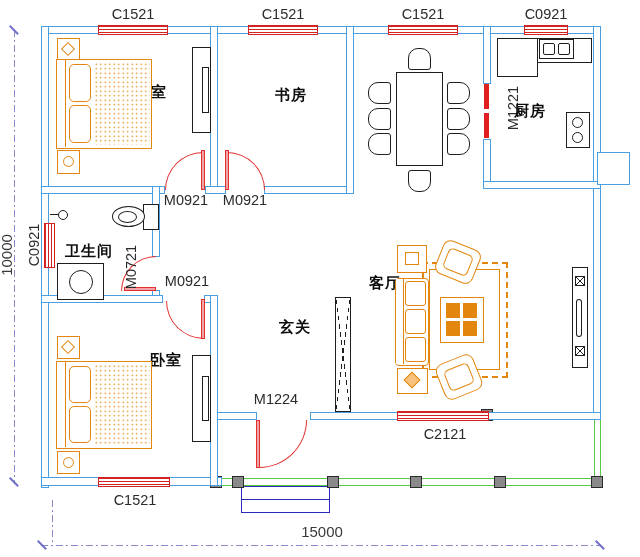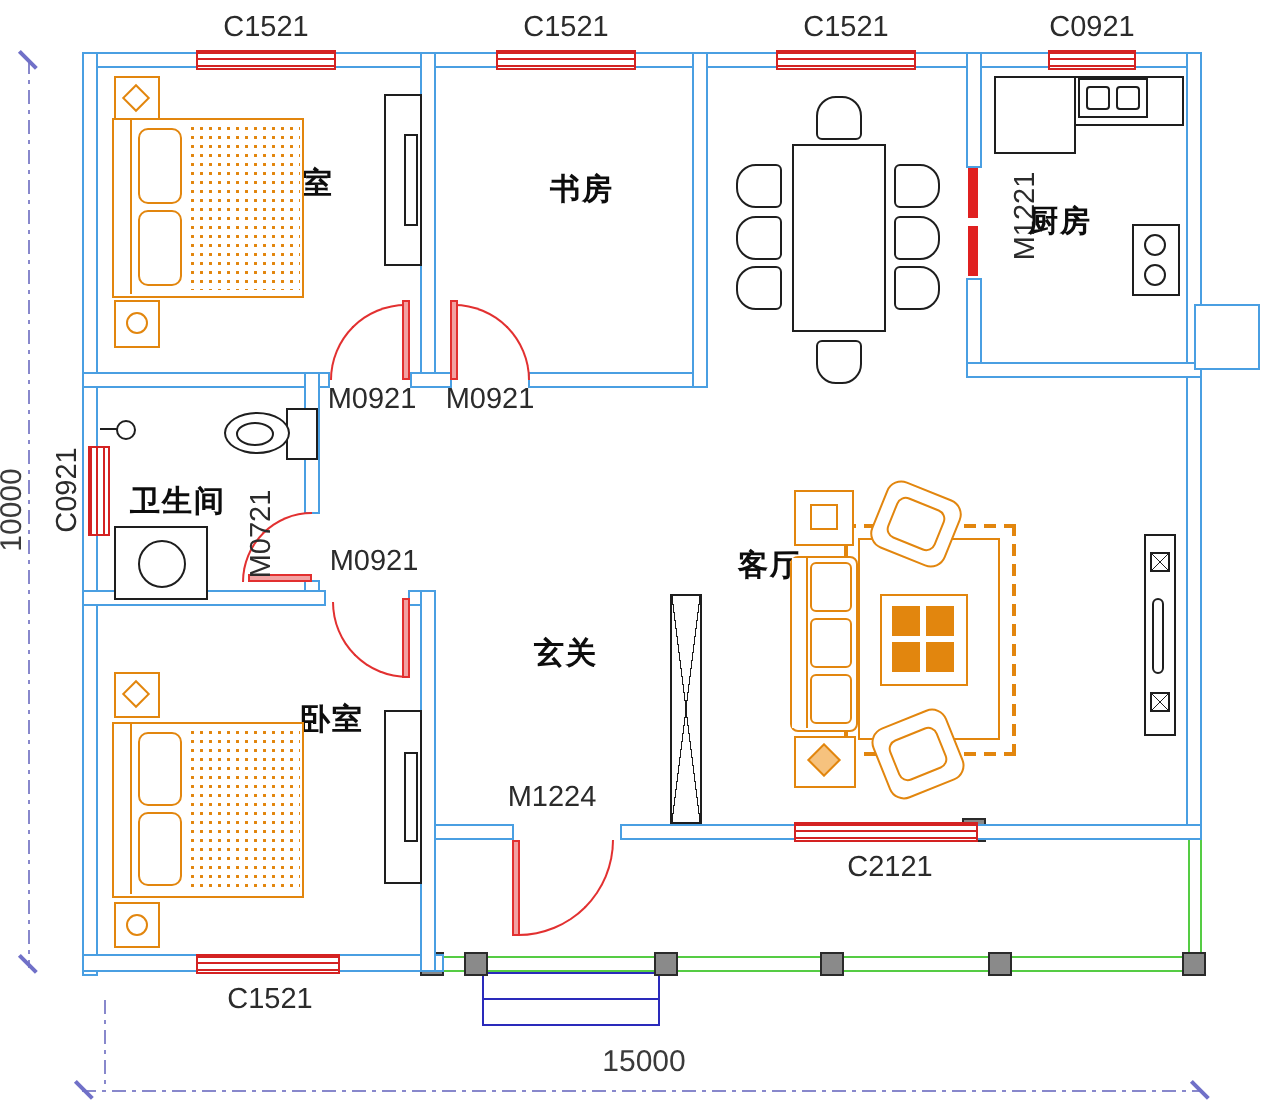--- a/index.html
+++ b/index.html
@@ -140,21 +140,21 @@
   <div class="arc" style="left:259px;top:420px;width:48px;height:48px;border-bottom:1.6px solid #E23030;border-right:1.6px solid #E23030;border-bottom-right-radius:100% 100%;"></div>
   <div class="leaf" style="left:256px;top:420px;width:4px;height:48px;"></div>
   <div class="lbl" style="left:276px;top:399px;">M1224</div>
 
   <div class="rlbl" style="left:151px;top:92px;">卧室</div>
   <div class="rlbl" style="left:291px;top:95px;">书房</div>
   <div class="rlbl" style="left:419px;top:103px;">餐厅</div>
   <div class="rlbl" style="left:514px;top:111px;margin-left:16px;">厨房</div>
   <div class="rlbl" style="left:89px;top:251px;">卫生间</div>
   <div class="rlbl" style="left:166px;top:360px;">卧室</div>
-  <div class="rlbl" style="left:283px;top:327px;">玄关</div>
+  <div class="rlbl" style="left:295px;top:327px;">玄关</div>
   <div class="rlbl" style="left:385px;top:283px;">客厅</div>
 
   <div class="org" style="left:57px;top:38px;width:23px;height:23px;">
     <div class="org" style="left:5px;top:5px;width:10px;height:10px;transform:rotate(45deg);"></div>
   </div>
   <div class="org" style="left:56px;top:59px;width:96px;height:90px;">
     <div class="org" style="left:0;top:0;width:9px;height:87px;border-width:0 1.4px 0 0;"></div>
     <div class="org" style="left:12px;top:4px;width:22px;height:38px;border-radius:5px;"></div>
     <div class="org" style="left:12px;top:45px;width:22px;height:38px;border-radius:5px;"></div>
     <div class="abs dots" style="left:37px;top:2px;width:56px;height:83px;"></div>

